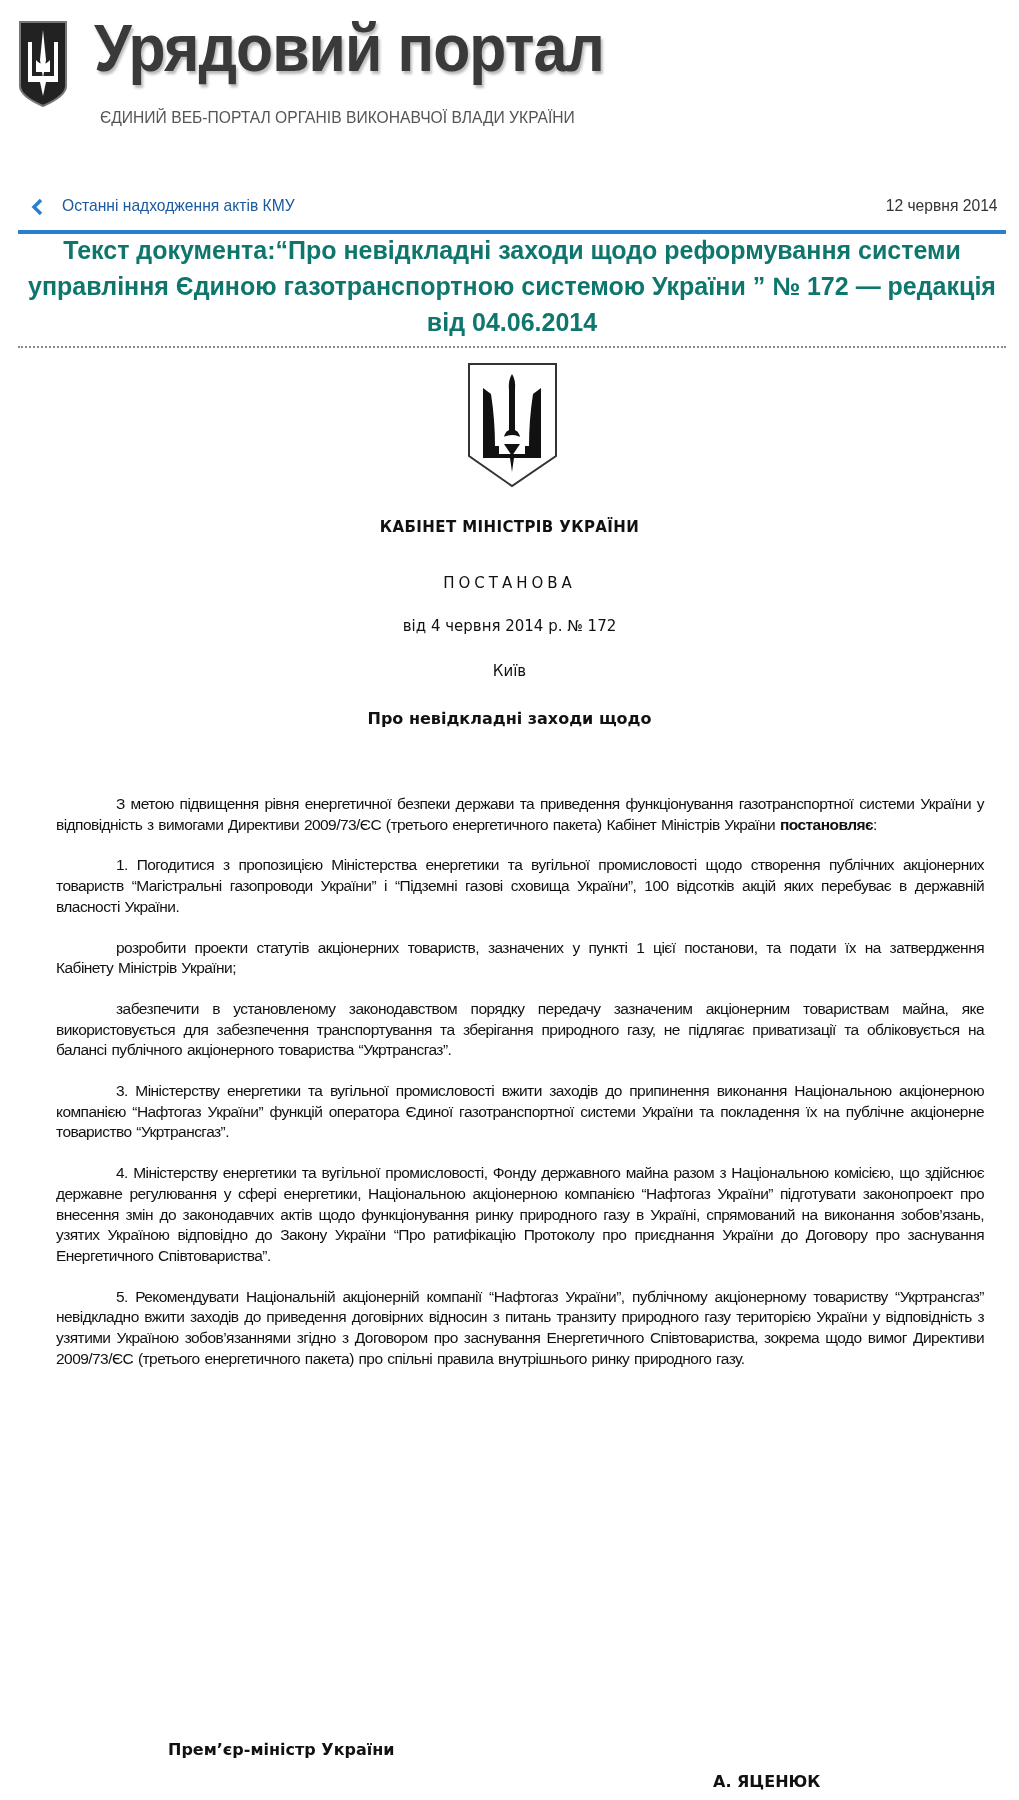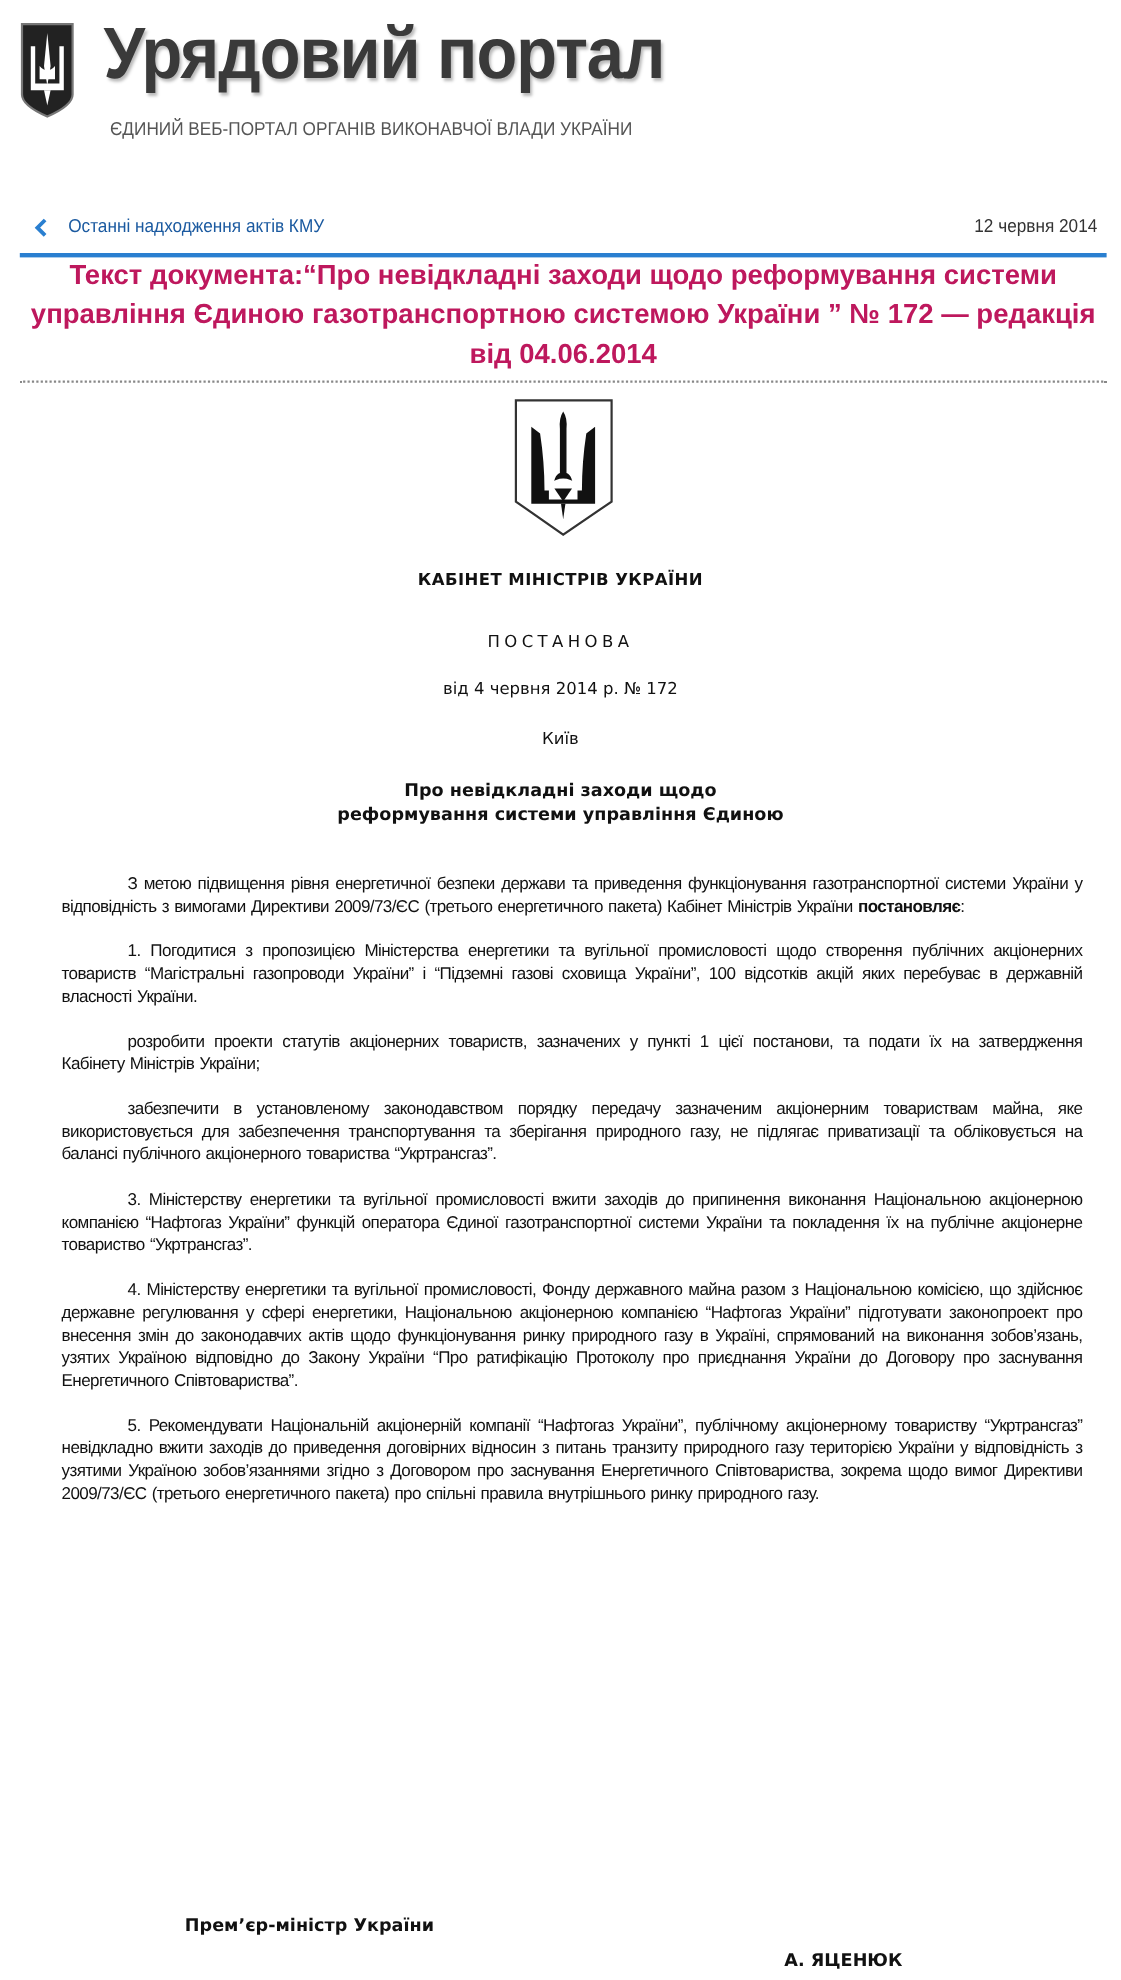--- a/index.html
+++ b/index.html
@@ -36,21 +36,21 @@
       position: absolute; right: 8px; top: 2px;
       font-family: "Liberation Sans", sans-serif; font-size: 17px; color: #333;
       white-space: nowrap; transform: scaleX(0.92); transform-origin: right top;
     }
     .crumb-bar .rule { position: absolute; left: 0; right: 0; top: 36px; height: 4px; background: #2a7fd0; }
 
     
     .doc-title {
       position: absolute; left: 18px; top: 232px; width: 988px;
       text-align: center; font-family: "Liberation Sans", sans-serif; font-weight: bold;
-      font-size: 25px; line-height: 36px; color: #be185d;
+      font-size: 25px; line-height: 36px; color: #0f766e;
     }
     .dotted-sep { position: absolute; left: 18px; top: 346px; width: 988px; border-top: 2px dotted #888; }
 
     
     .coat { position: absolute; left: 465px; top: 360px; width: 95px; height: 130px; }
     .center-line { position: absolute; left: 0; width: 1019px; text-align: center; font-family: "DejaVu Sans", sans-serif; }
     .org { top: 518px; font-size: 15px; font-weight: bold; letter-spacing: 0.4px; }
     .decree { top: 574px; font-size: 15px; font-weight: normal; letter-spacing: 4px; }
     .date-no { top: 617px; font-size: 15px; }
     .city { top: 662px; font-size: 15px; }
@@ -103,21 +103,20 @@
   <path d="M39 84 L55 84 L47 96 Z" fill="#111"></path>
   <path d="M45 98 L49 98 L47 112 Z" fill="#111"></path>
 </svg>
 
 <div class="center-line org">КАБІНЕТ МІНІСТРІВ УКРАЇНИ</div>
 <div class="center-line decree">ПОСТАНОВА</div>
 <div class="center-line date-no">від 4 червня 2014 р. № 172</div>
 <div class="center-line city">Київ</div>
 <div class="center-line subject">
   <div>Про невідкладні заходи щодо</div>
-  <div>реформування системи управління Єдиною</div>
 </div>
 
 <div class="content">
   <p><span>З метою підвищення рівня енергетичної безпеки держави та приведення функціонування газотранспортної системи України у відповідність з вимогами Директиви 2009/73/ЄС (третього енергетичного пакета) Кабінет Міністрів України </span><b>постановляє</b><span>:</span></p>
   <p>1. Погодитися з пропозицією Міністерства енергетики та вугільної промисловості щодо створення публічних акціонерних товариств “Магістральні газопроводи України” і “Підземні газові сховища України”, 100 відсотків акцій яких перебуває в державній власності України.</p>
   <p>розробити проекти статутів акціонерних товариств, зазначених у пункті 1 цієї постанови, та подати їх на затвердження Кабінету Міністрів України;</p>
   <p>забезпечити в установленому законодавством порядку передачу зазначеним акціонерним товариствам майна, яке використовується для забезпечення транспортування та зберігання природного газу, не підлягає приватизації та обліковується на балансі публічного акціонерного товариства “Укртрансгаз”.</p>
   <p>3. Міністерству енергетики та вугільної промисловості вжити заходів до припинення виконання Національною акціонерною компанією “Нафтогаз України” функцій оператора Єдиної газотранспортної системи України та покладення їх на публічне акціонерне товариство “Укртрансгаз”.</p>
   <p>4. Міністерству енергетики та вугільної промисловості, Фонду державного майна разом з Національною комісією, що здійснює державне регулювання у сфері енергетики, Національною акціонерною компанією “Нафтогаз України” підготувати законопроект про внесення змін до законодавчих актів щодо функціонування ринку природного газу в Україні, спрямований на виконання зобов’язань, узятих Україною відповідно до Закону України “Про ратифікацію Протоколу про приєднання України до Договору про заснування Енергетичного Співтовариства”.</p>
   <p>5. Рекомендувати Національній акціонерній компанії “Нафтогаз України”, публічному акціонерному товариству “Укртрансгаз” невідкладно вжити заходів до приведення договірних відносин з питань транзиту природного газу територією України у відповідність з узятими Україною зобов’язаннями згідно з Договором про заснування Енергетичного Співтовариства, зокрема щодо вимог Директиви 2009/73/ЄС (третього енергетичного пакета) про спільні правила внутрішнього ринку природного газу.</p>

